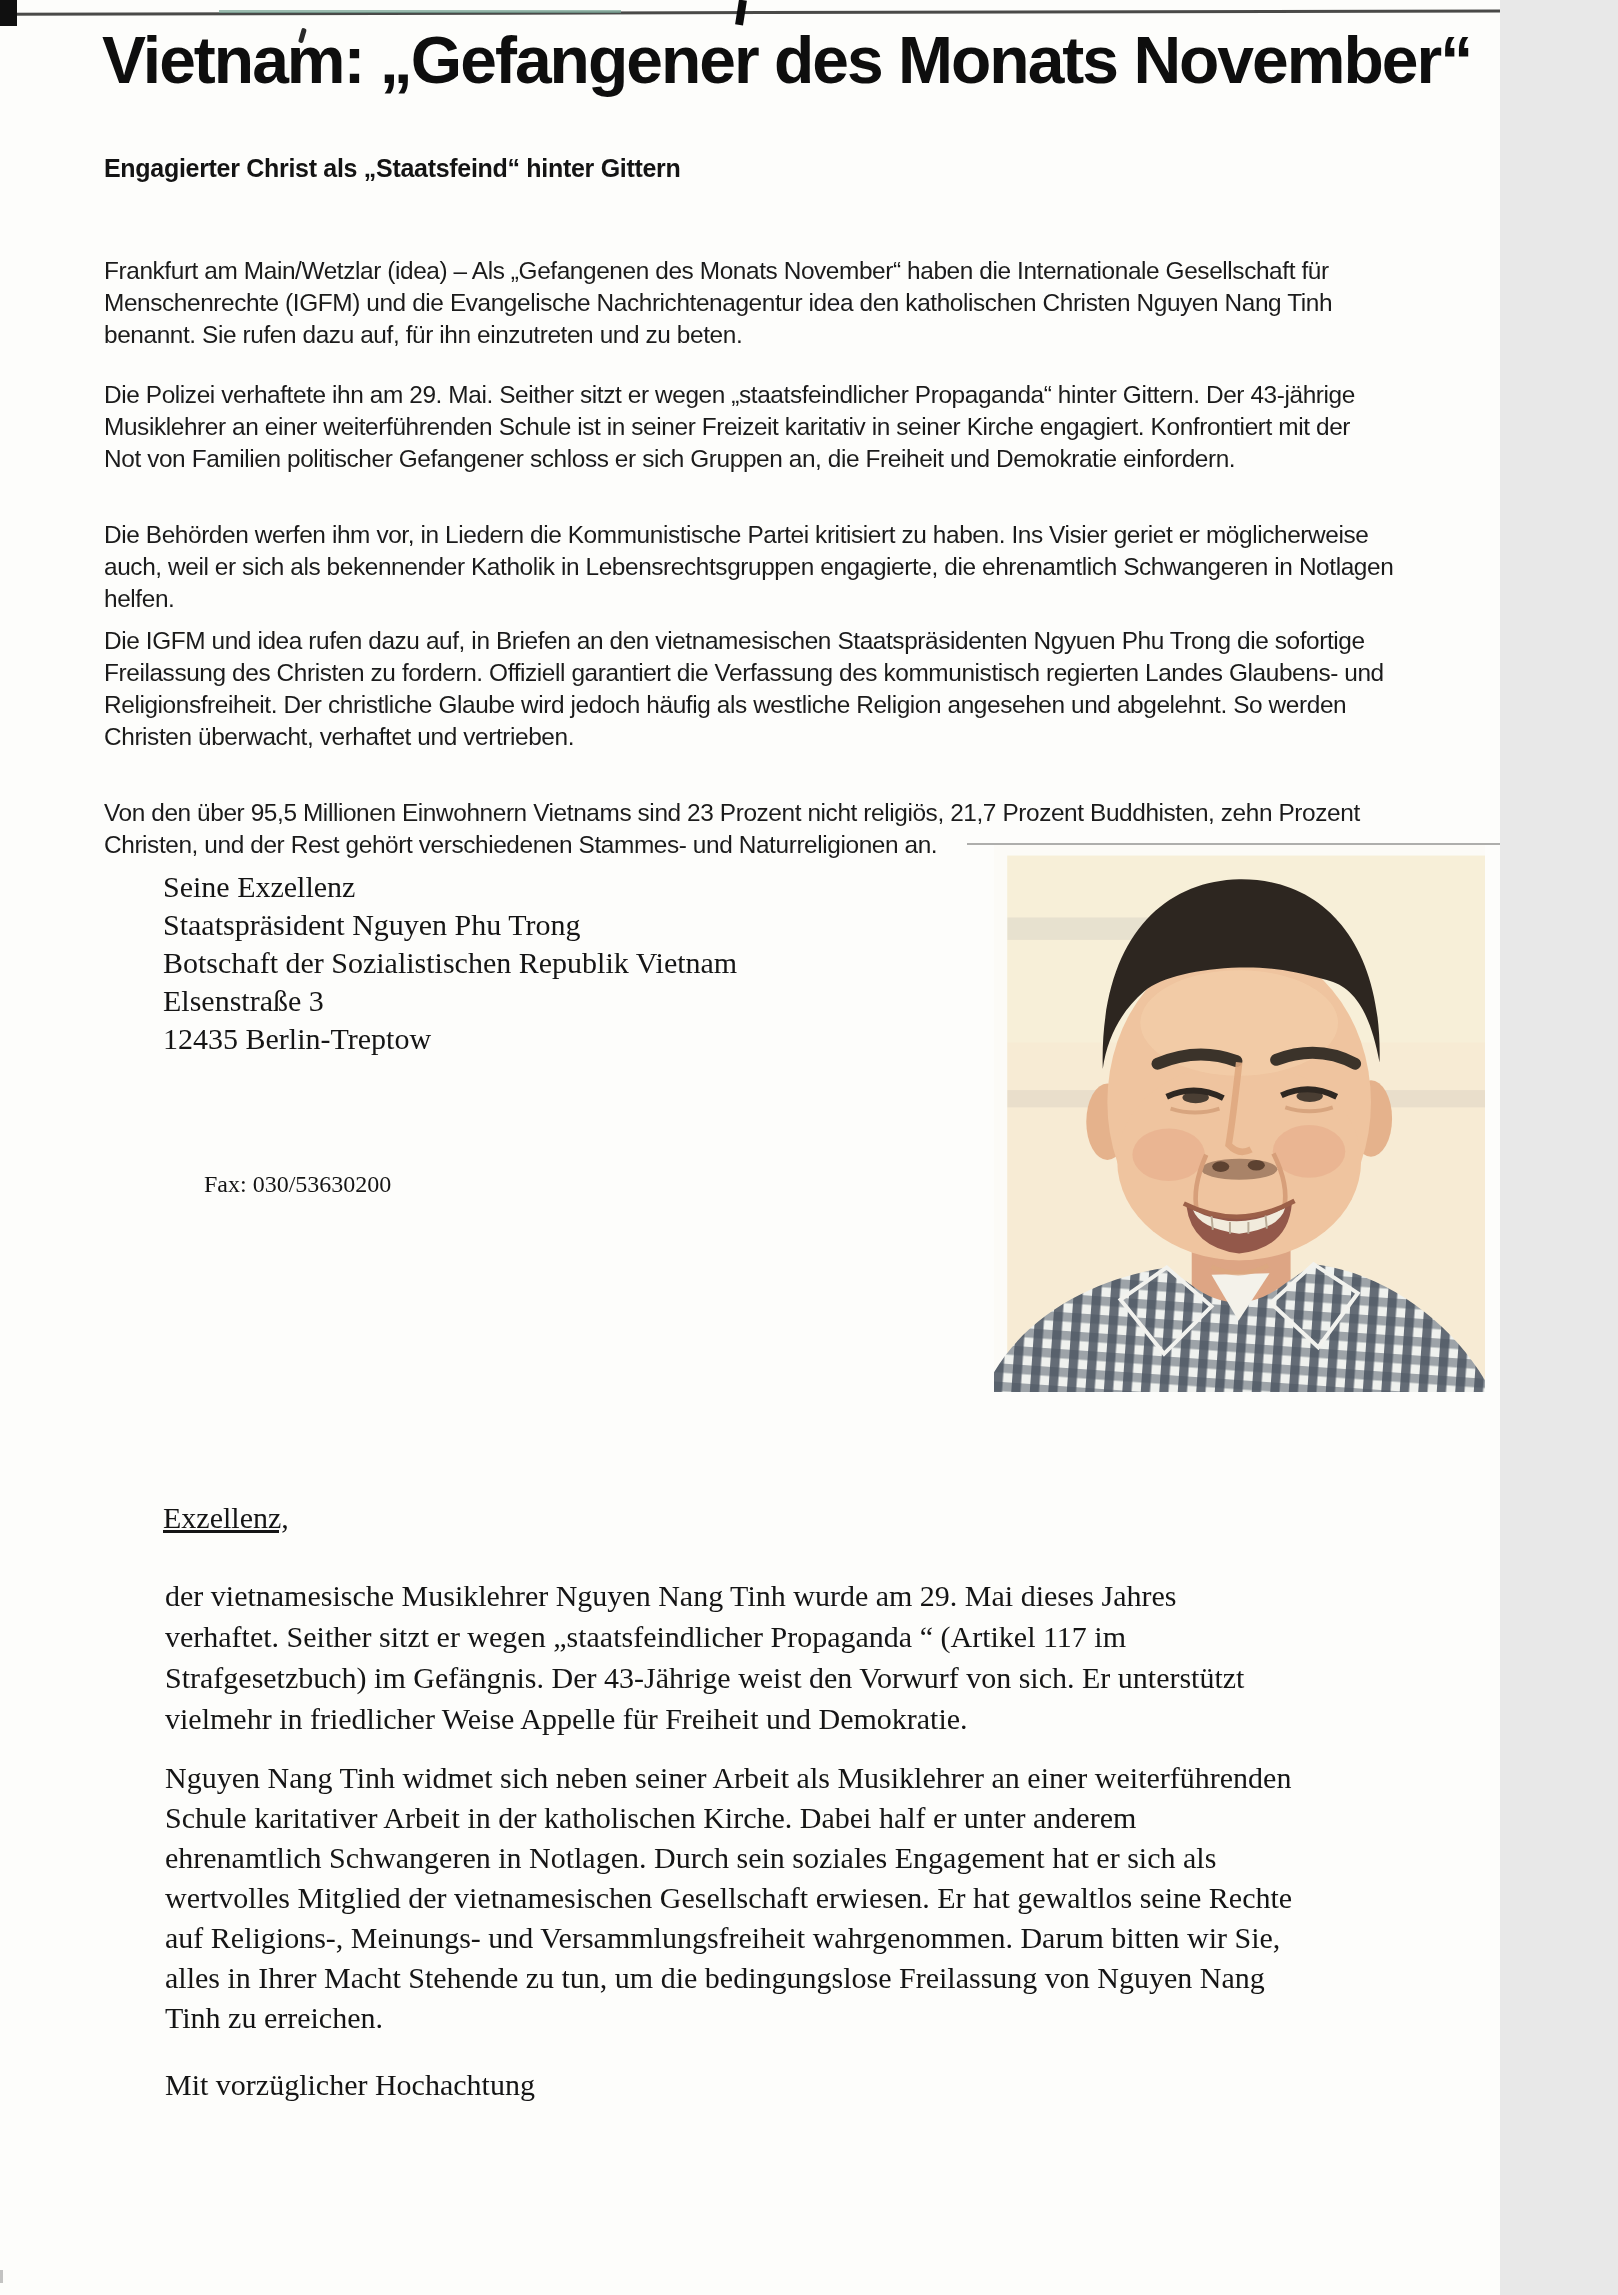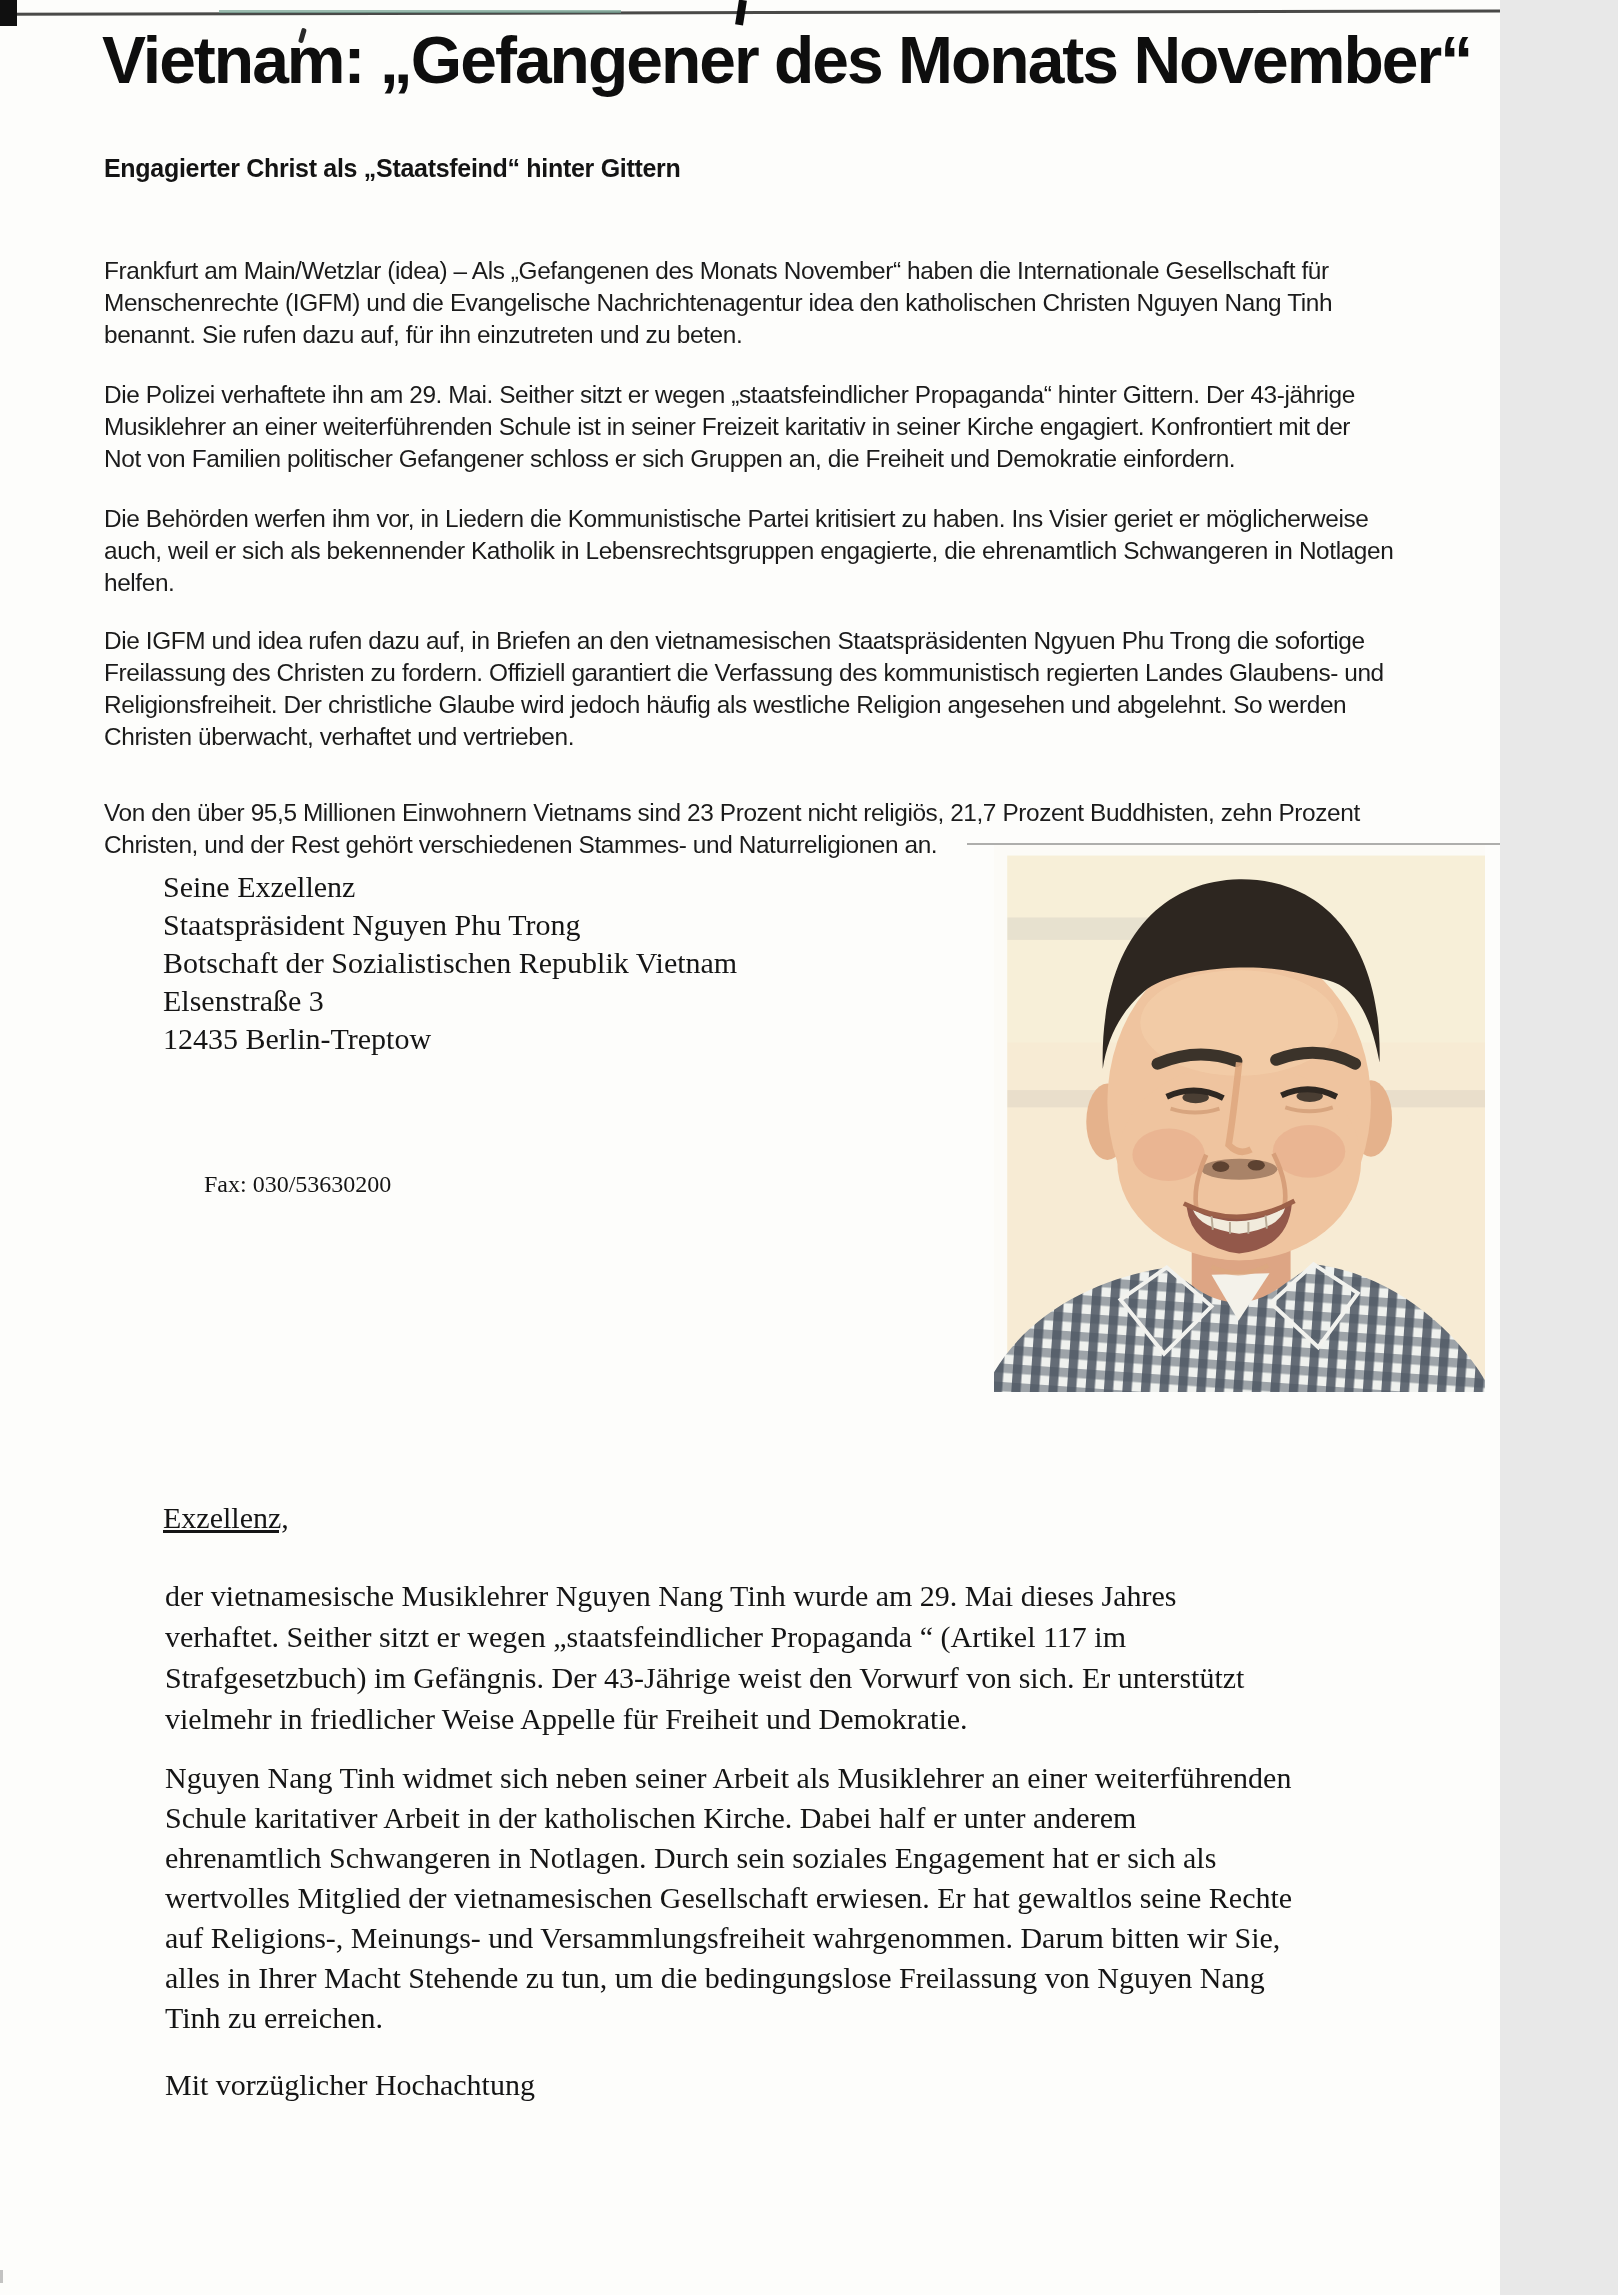--- a/index.html
+++ b/index.html
@@ -32,21 +32,21 @@
     font: 700 25px/1.2 "Liberation Sans", sans-serif;
     letter-spacing: -0.3px; color: #141414; white-space: pre;
   }
   .press {
     left: 104px;
     font: 400 24.4px/32px "Liberation Sans", sans-serif;
     letter-spacing: -0.4px; color: #1b1b1b; white-space: pre; margin-top: 31px;
   }
   .press-p1 { top: 224px; }
   .press-p2 { top: 348px; }
-  .press-p3 { top: 472px; }
+  .press-p3 { top: 488px; }
   .press-p4 { top: 594px; }
   .press-p5 { top: 766px; }
 
   
   .serif { font-family: "Liberation Serif", serif; color: #151515; white-space: pre; }
   .address   { left: 163px; top: 868px; font-size: 30px; line-height: 38px; }
   .fax       { left: 180px; top: 1165px; font-size: 24px; line-height: 38px; margin-left: 24px; }
   .salute    { left: 163px; top: 1497px; font-size: 30px; line-height: 41px; text-decoration: underline; }
   .letter-p1 { left: 165px; top: 1575px; font-size: 30px; line-height: 41px; }
   .letter-p2 { left: 165px; top: 1758px; font-size: 30px; line-height: 40px; }

